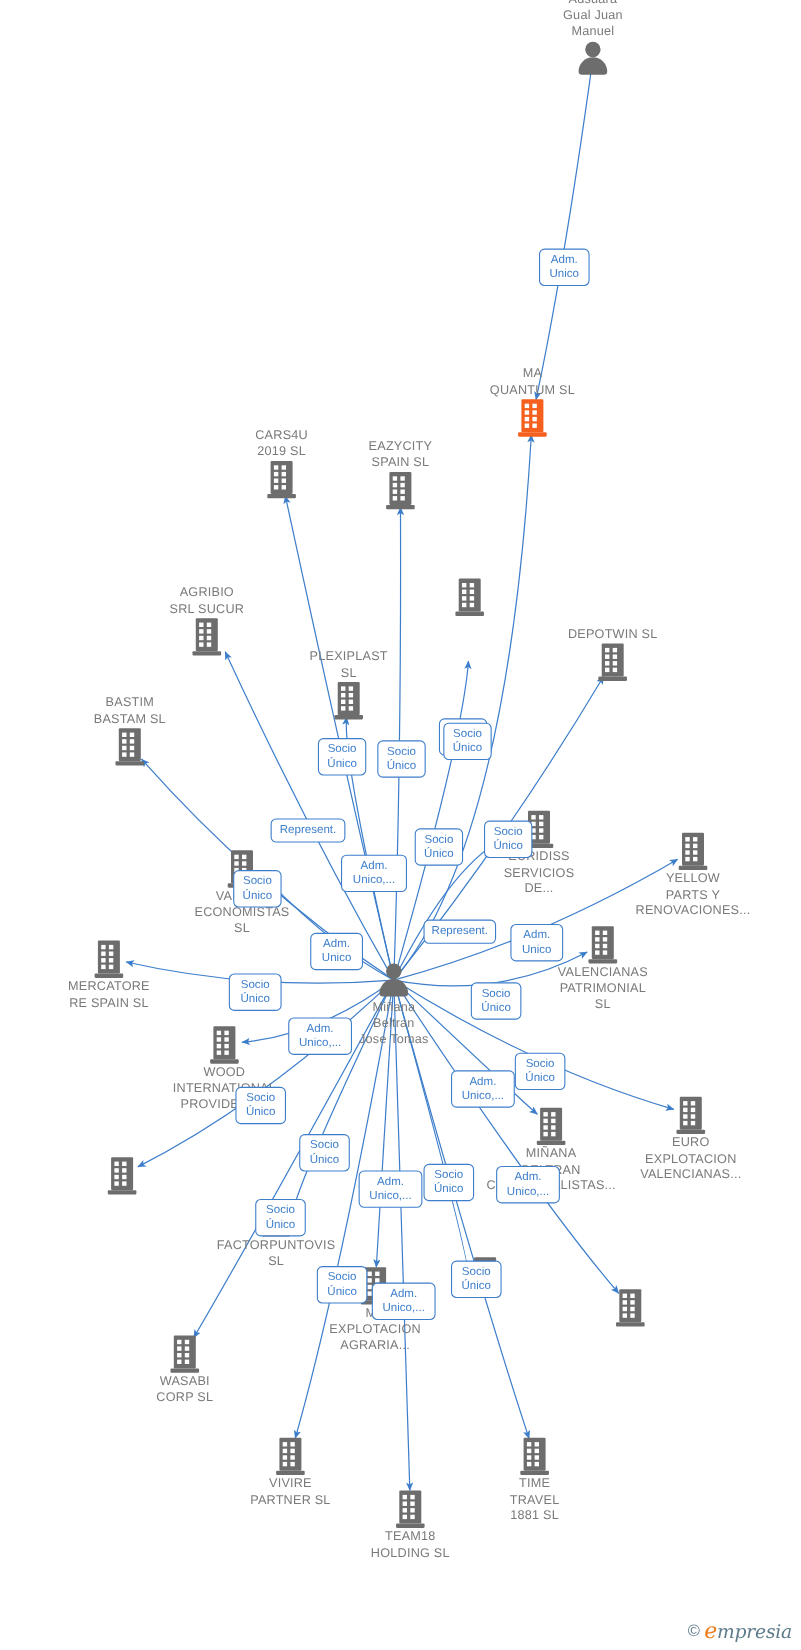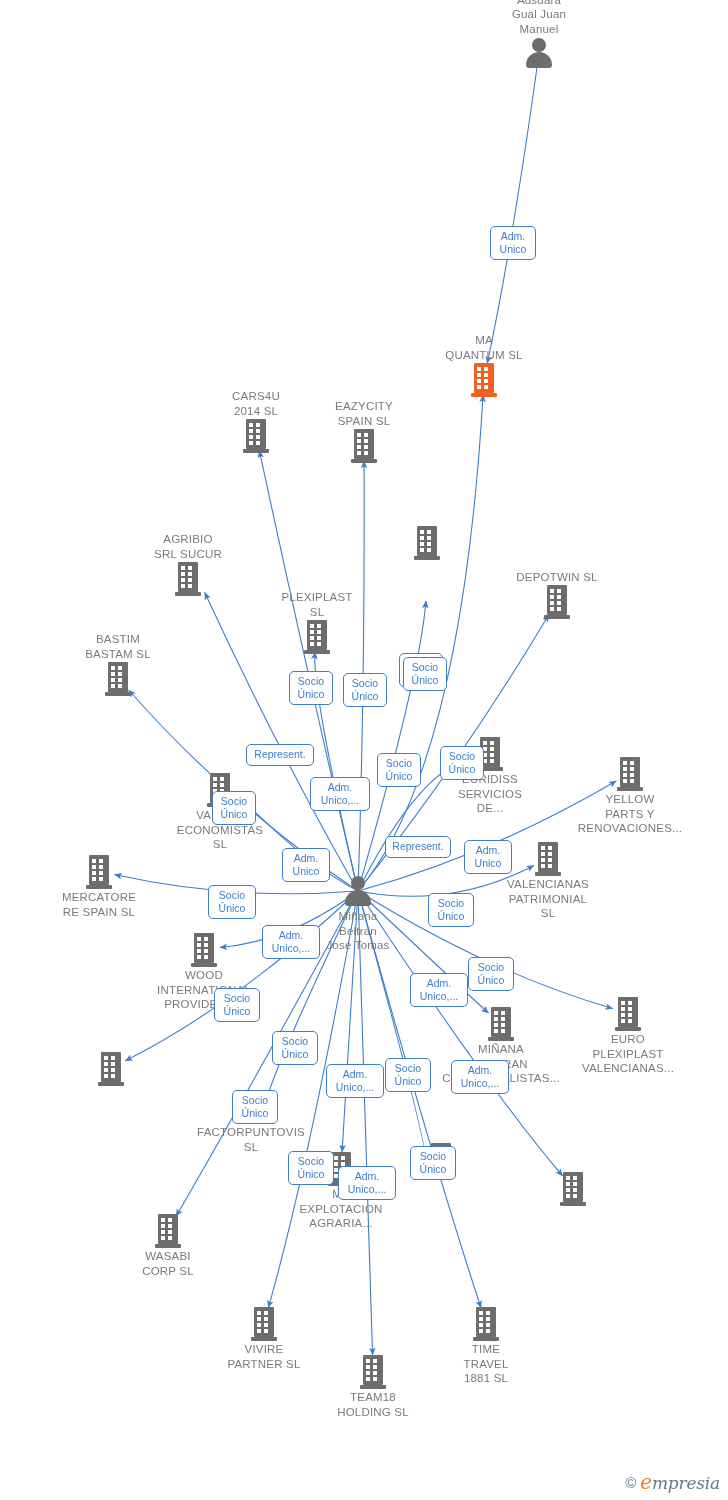--- a/index.html
+++ b/index.html
@@ -189,21 +189,21 @@
           <span class="win" style="left:6px;top:10px"></span>
           <span class="win" style="left:13px;top:10px"></span>
           <span class="win" style="left:6px;top:16px"></span>
           <span class="win" style="left:13px;top:16px"></span>
           <span class="win" style="left:6px;top:22px"></span>
           <span class="win" style="left:13px;top:22px"></span>
         </span>
       </div>
       <div class="node title-above" style="left: 256px; top: 389px;">
         <span class="lbl">CARS4U
-2014  SL</span>
+2019  SL</span>
         <span class="bld">
           <span class="body"></span>
           <span class="base"></span>
           <span class="win" style="left:6px;top:4px"></span>
           <span class="win" style="left:13px;top:4px"></span>
           <span class="win" style="left:6px;top:10px"></span>
           <span class="win" style="left:13px;top:10px"></span>
           <span class="win" style="left:6px;top:16px"></span>
           <span class="win" style="left:13px;top:16px"></span>
           <span class="win" style="left:6px;top:22px"></span>
@@ -420,21 +420,21 @@
           <span class="win" style="left:6px;top:4px"></span>
           <span class="win" style="left:13px;top:4px"></span>
           <span class="win" style="left:6px;top:10px"></span>
           <span class="win" style="left:13px;top:10px"></span>
           <span class="win" style="left:6px;top:16px"></span>
           <span class="win" style="left:13px;top:16px"></span>
           <span class="win" style="left:6px;top:22px"></span>
           <span class="win" style="left:13px;top:22px"></span>
         </span>
         <span class="lbl">EURO
-PLEXIPLAST
+EXPLOTACION
 VALENCIANAS...</span>
       </div>
       <div class="node title-below" style="left: 501px; top: 1006px;">
         <span class="bld">
           <span class="body"></span>
           <span class="base"></span>
           <span class="win" style="left:6px;top:4px"></span>
           <span class="win" style="left:13px;top:4px"></span>
           <span class="win" style="left:6px;top:10px"></span>
           <span class="win" style="left:13px;top:10px"></span>

